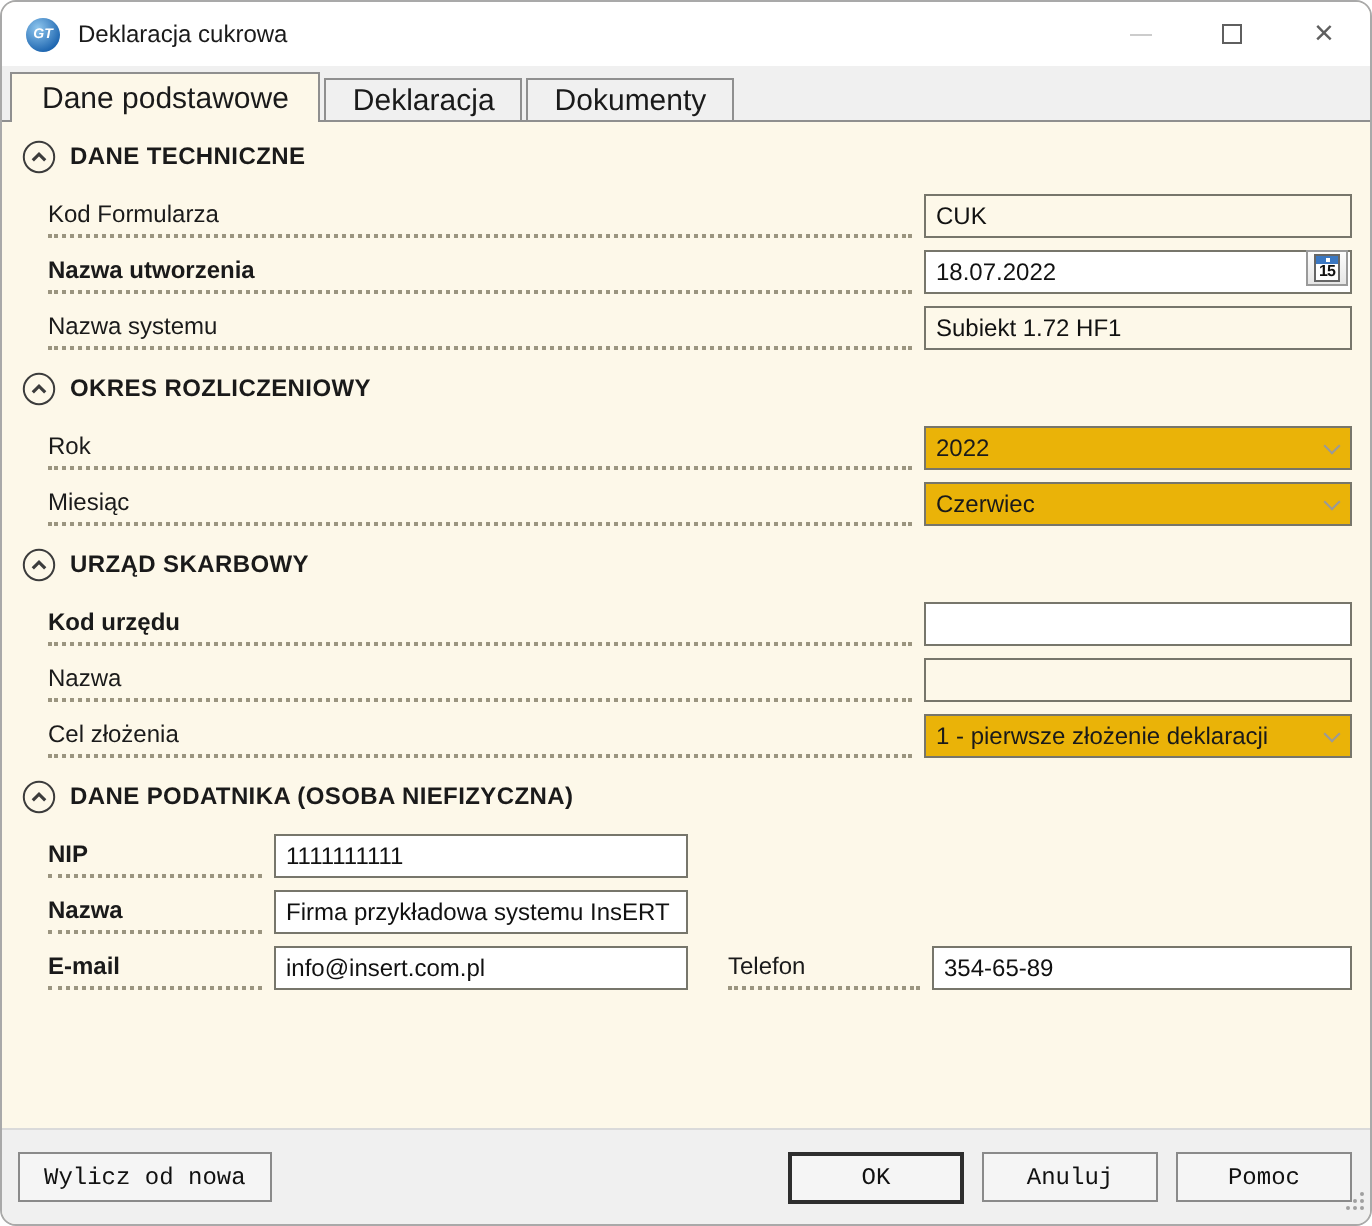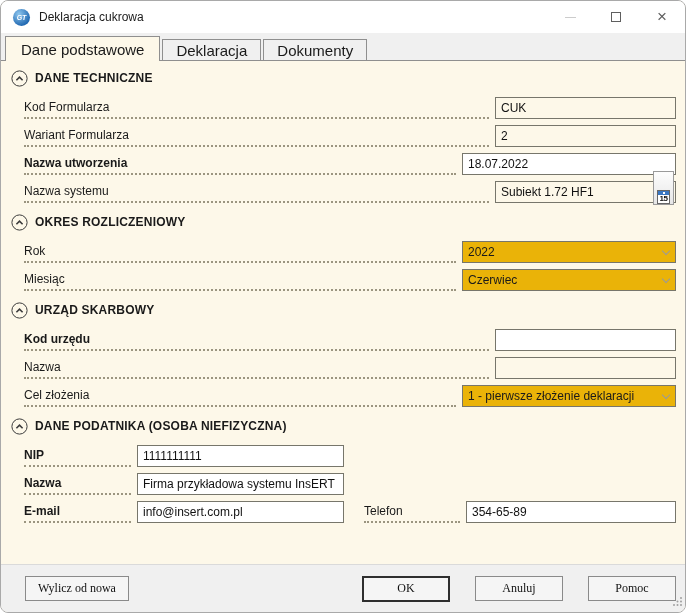--- a/index.html
+++ b/index.html
@@ -38,50 +38,50 @@
   .sec-head.first { margin-top: 4px; }
   .sec-title { font-weight: bold; letter-spacing: 0.2px; }
   .collapse { flex: none; display: flex; }
 
   .row { display: flex; align-items: center; height: 22px; margin-bottom: 6px; padding-left: 13px; }
   .leader { align-self: stretch; display: flex; align-items: center; flex: 1;
     border-bottom: 2px dotted #9b9580; margin-right: 6px; overflow: hidden; }
   .flabel { white-space: nowrap; }
   .flabel.b { font-weight: bold; }
 
-  .field { width: 181px; height: 22px; flex: none; border: 1px solid #77766b; background: #fff;
+  .field { width: 214px; height: 22px; flex: none; border: 1px solid #77766b; background: #fff;
     font-family: "Liberation Sans", "DejaVu Sans", sans-serif; font-size: 12px; color: #111; padding: 0 5px; outline: none; }
   .field.ro { background: #fdf8e9; }
 
   .date-wrap { width: 214px; height: 22px; flex: none; position: relative; }
   .date-wrap .field { width: 100%; padding-right: 39px; }
-  .cal-btn { position: absolute; top: 18px; right: 2px; width: 21px; height: 34px;
+  .cal-btn { position: absolute; top: 0; right: 2px; width: 21px; height: 18px;
     background: linear-gradient(#fdfdfd, #e6e6e6); border: 1px solid #9a9a9a;
-    display: flex; align-items: flex-end; justify-content: center; }
+    display: flex; align-items: center; justify-content: center; }
   .cal { width: 13px; height: 14px; border: 1px solid #666; background: #fff; }
   .cal-top { height: 4px; background: #3a77c2; position: relative; }
   .cal-dot { position: absolute; top: 1px; left: 50%; width: 2px; height: 2px; background: #fff; margin-left: -1px; }
   .cal-num { font-size: 8px; line-height: 8px; text-align: center; color: #111; font-weight: bold; letter-spacing: -0.5px; }
 
   .combo { width: 214px; height: 22px; flex: none; border: 1px solid #77766b; background: #eab308;
     display: flex; align-items: center; padding: 0 6px 0 5px; }
   .chev { width: 6px; height: 6px; border-right: 1.4px solid #9a9a9a; border-bottom: 1.4px solid #9a9a9a;
     transform: rotate(45deg); margin-left: auto; margin-top: -3px; flex: none; }
 
   
   .nlead { flex: none; width: 107px; }
   .nfield { width: 207px; }
   .tlead { flex: none; width: 96px; margin-left: 20px; }
   .tfield { flex: 1; width: auto; }
 
   
   .footer { height: 48px; flex: none; background: #f0f0f0; border-top: 1px solid #dadada;
     display: flex; align-items: center; padding: 0 9px 0 8px; position: relative; }
   .btn { height: 25px; background: #f5f5f5; border: 1px solid #8a8a8a; font-size: 12px; color: #111;
-    font-family: Liberation Serif, serif; padding: 0 12px; margin-left: 16px; }
+    font-family: Liberation Mono, monospace; padding: 0 12px; }
   .btn-group { margin-left: auto; display: flex; gap: 9px; align-items: center; }
   .btn.w88 { width: 88px; padding: 0; }
   .btn.default { border: 2px solid #2e2e2e; height: 26px; }
   .grip { position: absolute; right: 2px; bottom: 2px; }
 </style>
 </head>
 <body>
 
 <div class="window">
 
@@ -127,26 +127,20 @@
       <span class="sec-title">DANE TECHNICZNE</span>
     </div>
 
     <div class="row">
       <div class="leader">
           <span class="flabel">Kod Formularza</span>
         </div>
       <input class="field ro" readonly="" value="CUK" style="">
     </div>
 
-    <div class="row">
-      <div class="leader">
-          <span class="flabel">Wariant Formularza</span>
-        </div>
-      <input class="field ro" readonly="" value="2" style="">
-    </div>
 
     <div class="row">
       <div class="leader">
           <span class="flabel b">Nazwa utworzenia</span>
         </div>
       <div class="date-wrap">
         <input class="field" value="18.07.2022" style="">
         <div class="cal-btn">
           <div class="cal">
             <div class="cal-top">

